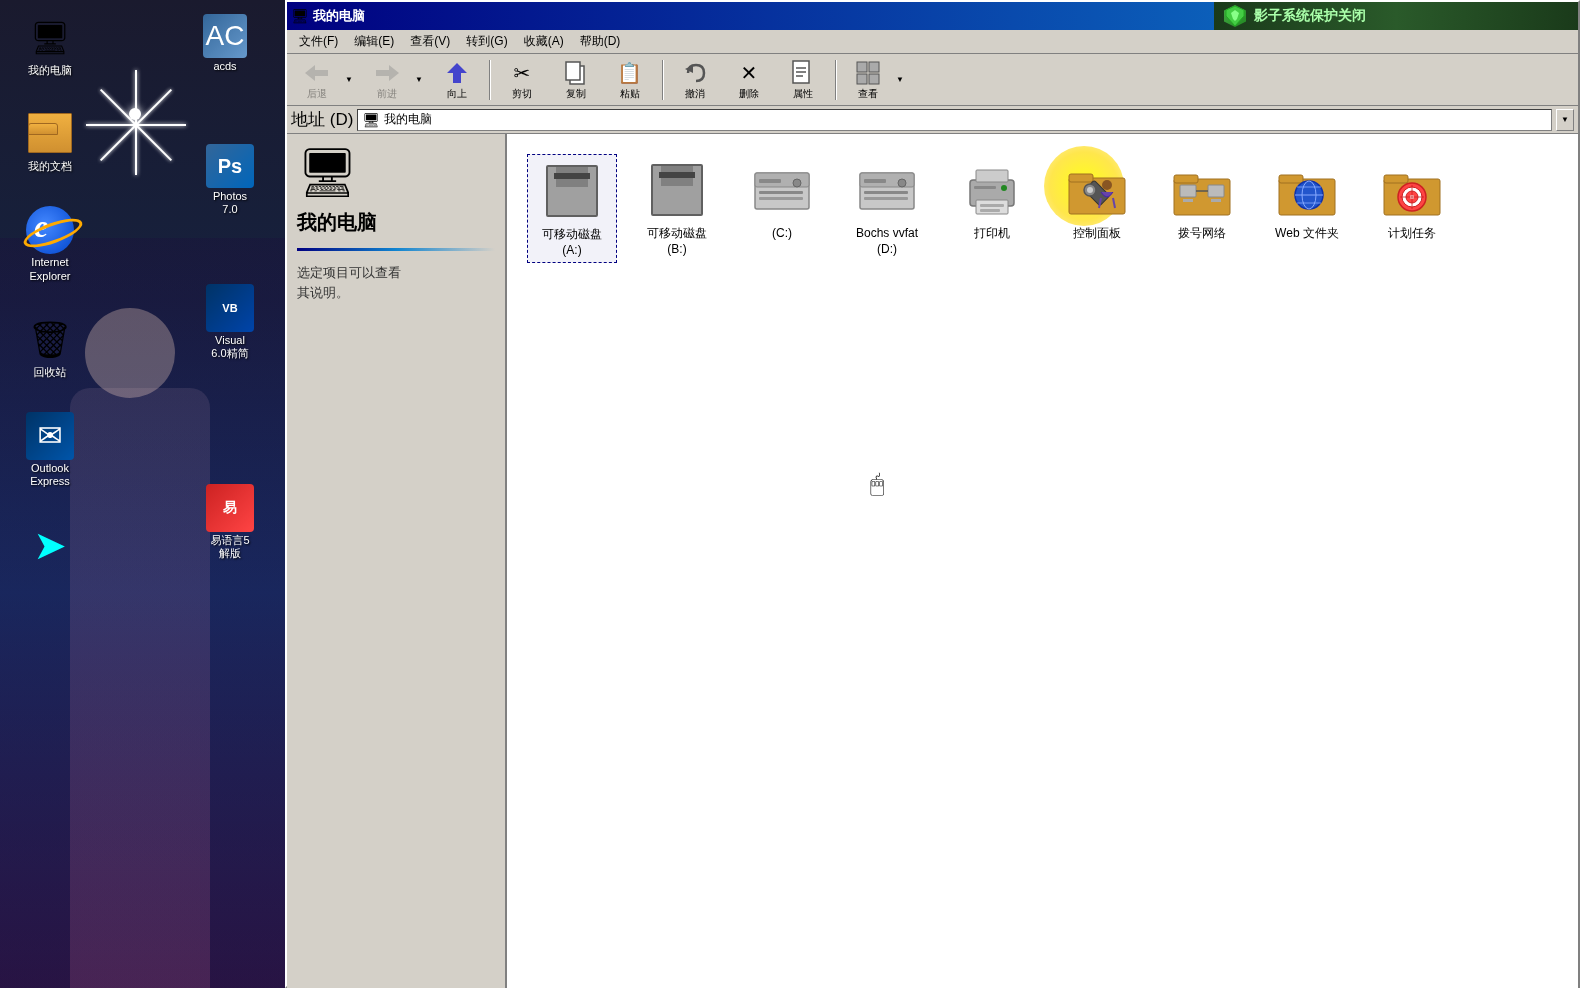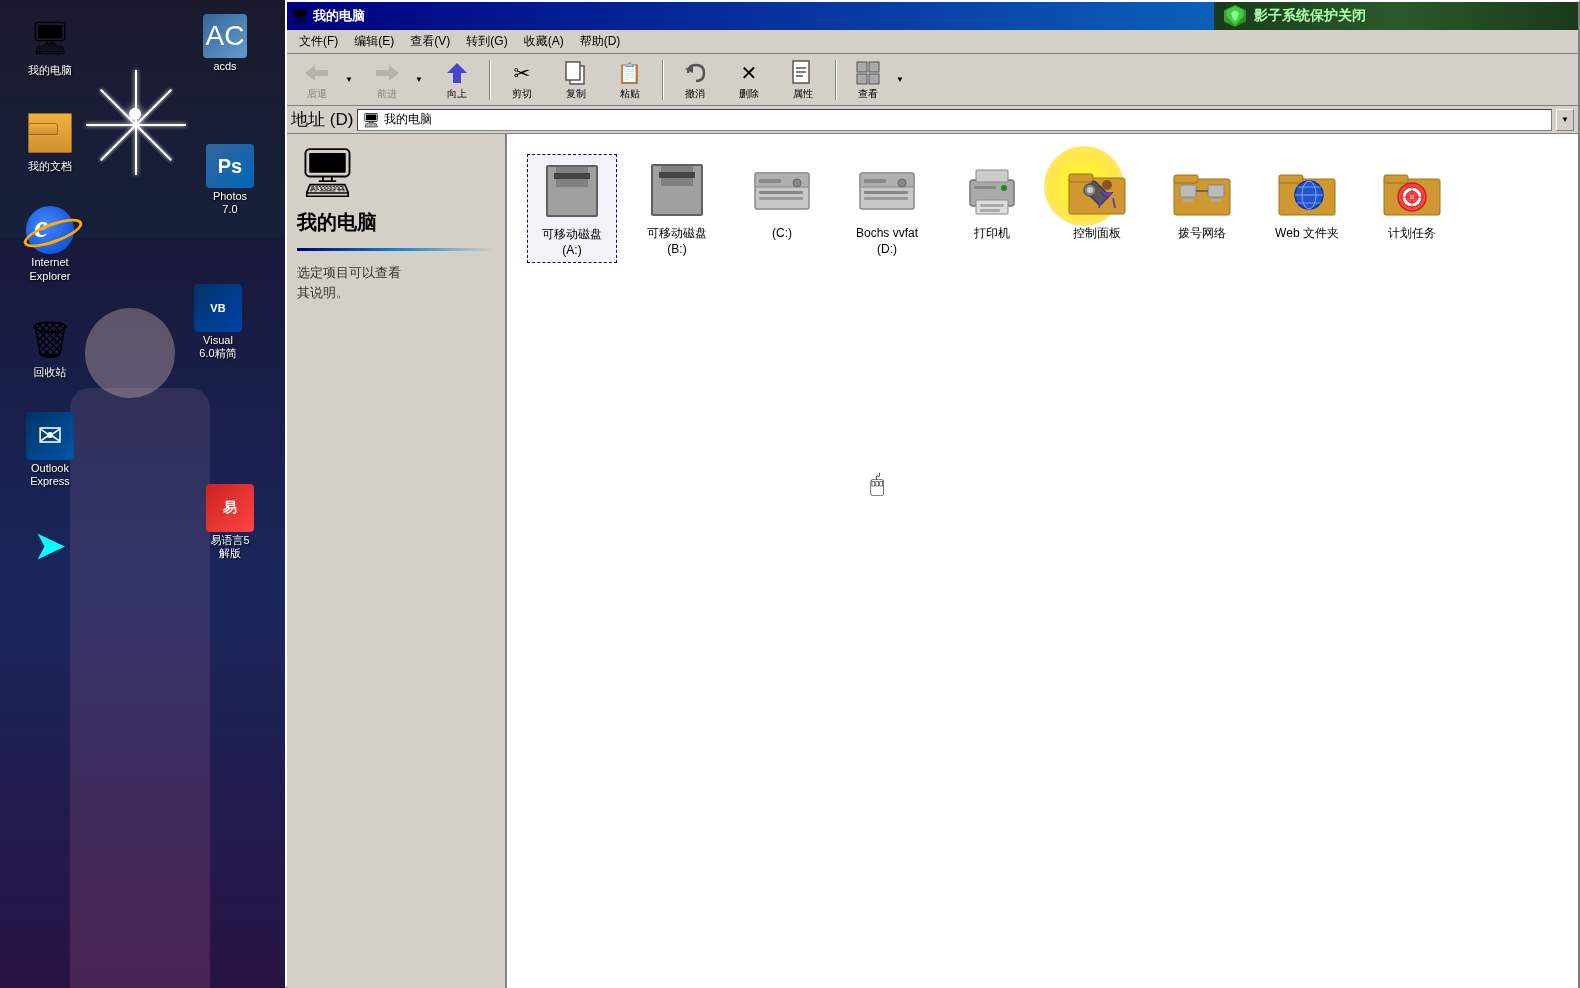--- a/index.html
+++ b/index.html
@@ -601,21 +601,21 @@
     </div>
   </div>
 
   <div style="position:absolute;left:190px;top:140px;z-index:6;">
     <div class="desktop-icon" style="width:80px;">
       <div class="icon-img" style="font-size:20px;background:linear-gradient(135deg,#336699,#0066bb);width:48px;height:44px;border-radius:4px;color:white;display:flex;align-items:center;justify-content:center;font-weight:bold;">Ps</div>
       <div class="icon-label" style="color:white;">Photos<br>7.0</div>
     </div>
   </div>
 
-  <div style="position:absolute;left:178px;top:280px;z-index:6;">
+  <div style="position:absolute;left:190px;top:280px;z-index:6;">
     <div class="desktop-icon" style="width:80px;">
       <div class="icon-img vb-img">VB</div>
       <div class="icon-label" style="color:white;">Visual<br>6.0精简</div>
     </div>
   </div>
 
   <div style="position:absolute;left:190px;top:480px;z-index:6;">
     <div class="desktop-icon" style="width:80px;">
       <div class="icon-img easylang-img">易</div>
       <div class="icon-label" style="color:white;">易语言5<br>解版</div>

